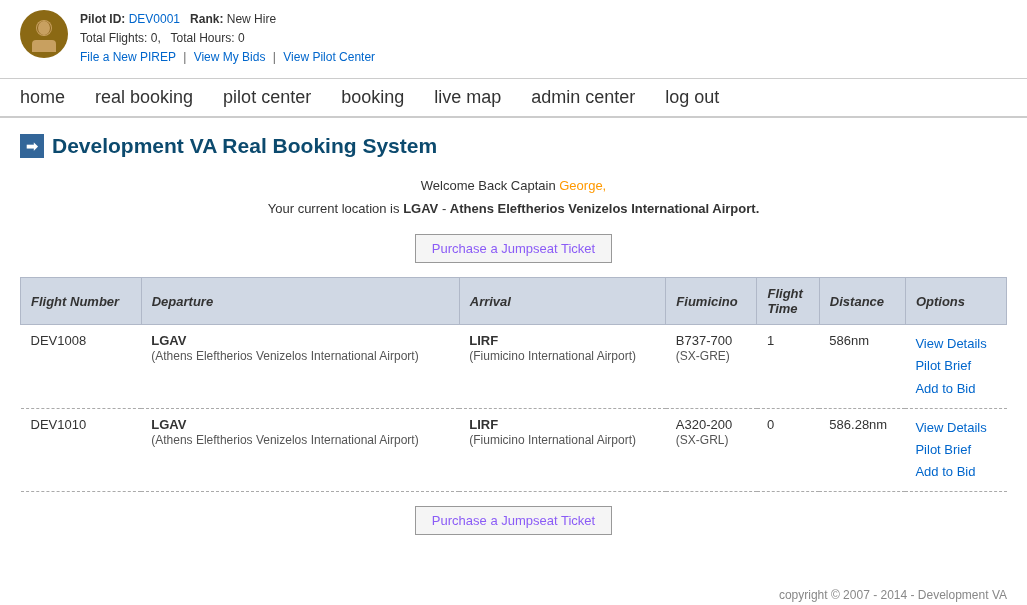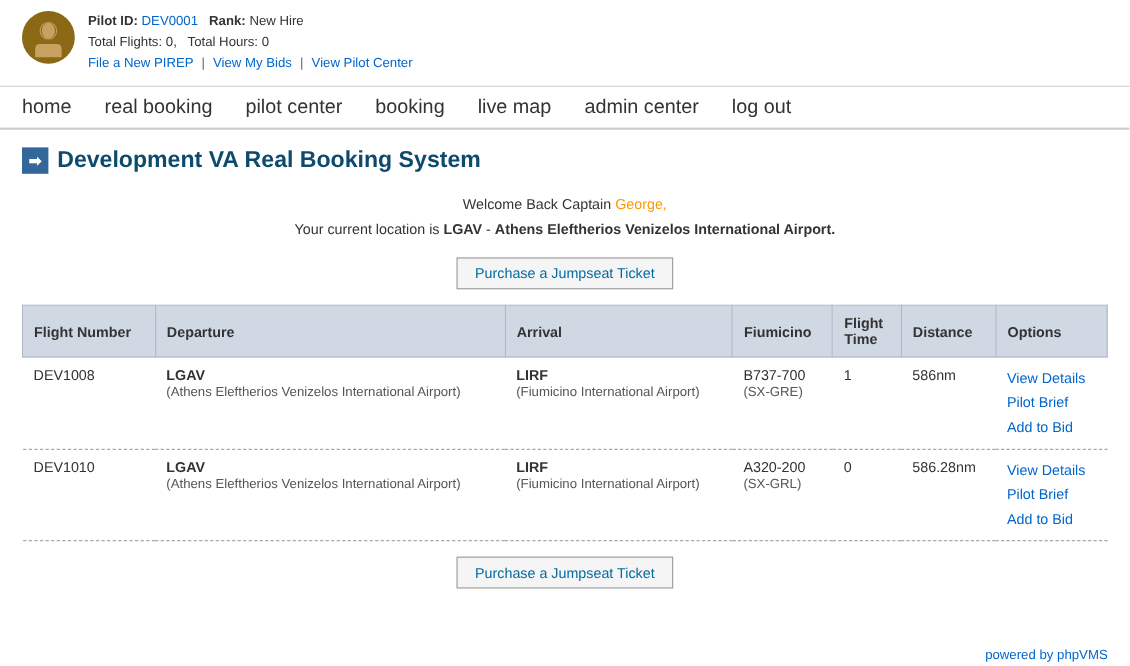--- a/index.html
+++ b/index.html
@@ -111,31 +111,32 @@
       display: flex;
       justify-content: center;
       margin-bottom: 14px;
     }
     .jumpseat-button {
       background: #f5f5f5;
       border: 1px solid #999;
       padding: 6px 16px;
       cursor: pointer;
       font-size: 13px;
-      color: #0369a1;
+      color: #8b5cf6;
     }
 
     
     #flights-table {
       width: 100%;
       border-collapse: collapse;
       margin-bottom: 14px;
     }
     #flights-table thead tr {
       background: #d0d8e4;
+      font-style: italic;
     }
     #flights-table thead th {
       padding: 8px 10px;
       text-align: left;
       font-weight: bold;
       font-size: 13px;
       border: 1px solid #b0b8c8;
     }
     #flights-table tbody tr {
       border-bottom: 1px dashed #aaa;
@@ -296,14 +297,15 @@
       </tr>
     </tbody>
   </table>
 
   <div id="jumpseat-btn-bottom">
     <button class="jumpseat-button">Purchase a Jumpseat Ticket</button>
   </div>
 </div>
 
 <div id="footer">
+  <div>copyright © 2007 - 2014 - Development VA</div>
   <div><a href="#">powered by phpVMS</a></div>
 </div>
 
 </body></html>

